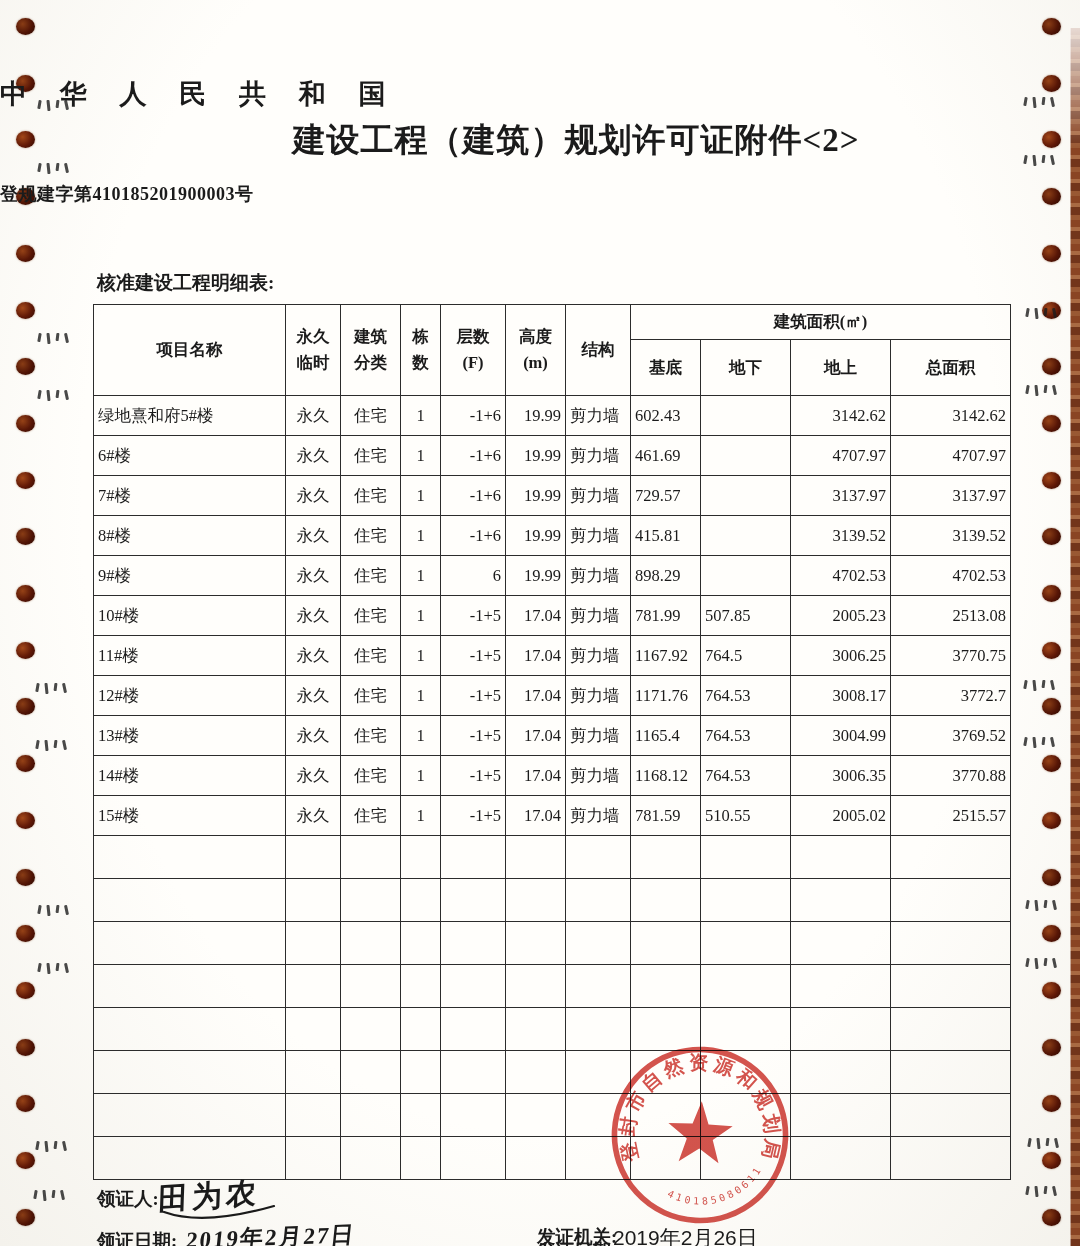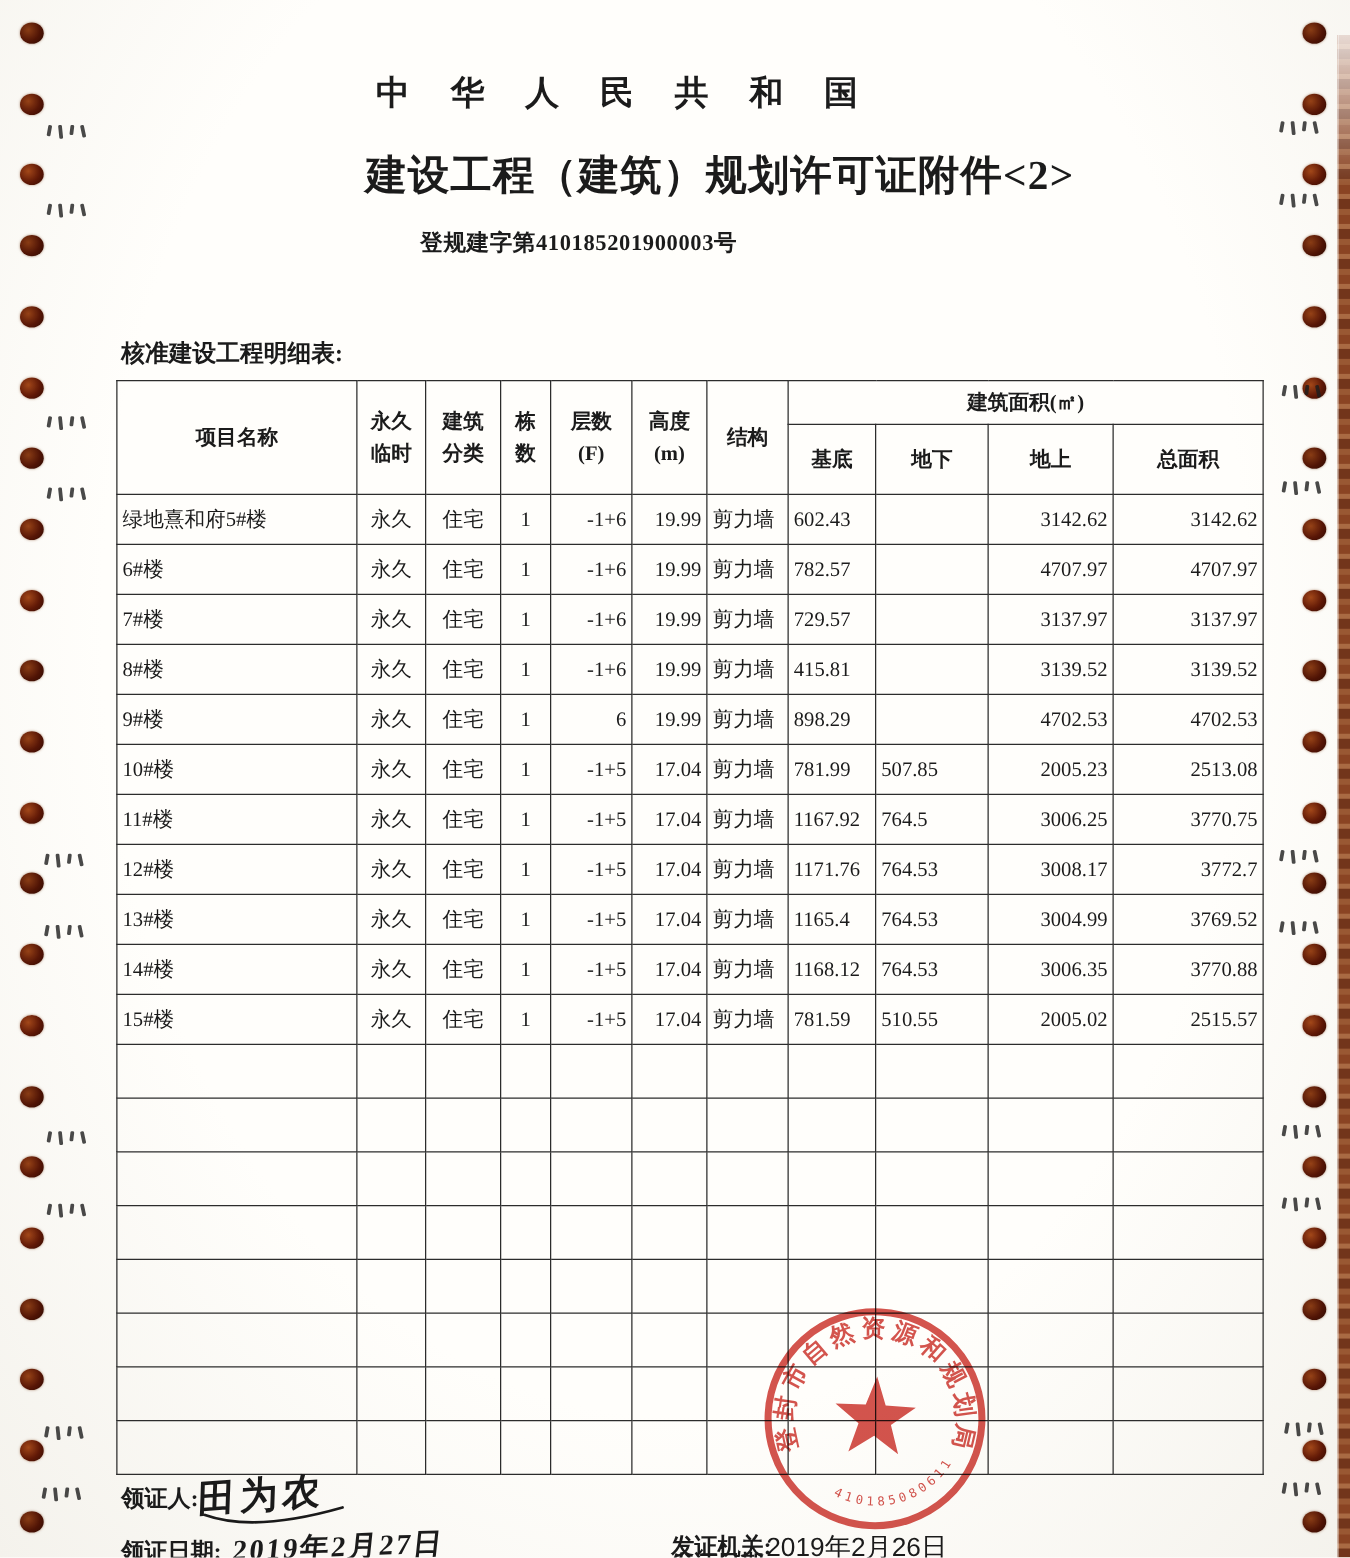--- a/index.html
+++ b/index.html
@@ -26,25 +26,25 @@
   
   .edge-strip{position:absolute;right:0;top:28px;bottom:0;width:9px;
     background:
       repeating-linear-gradient(180deg,#8a4423 0 7px,#a96a43 7px 11px,#72351b 11px 19px,#995833 19px 24px),
       linear-gradient(180deg,rgba(255,255,255,.8),rgba(255,255,255,0) 120px);
     background-blend-mode:lighten;
     filter:blur(.4px);
     border-left:1px solid rgba(255,255,255,.5);
   }
   
-  .t-country{position:absolute;top:56px;left:0;width:1000px;text-align:center;
+  .t-country{position:absolute;top:76px;left:0;width:1000px;
     font-size:27px;font-weight:bold;letter-spacing:13px;font-family:Liberation Serif, serif;}
   .t-main{position:absolute;top:118px;left:0;width:1056px;text-align:center;
     font-size:33px;font-weight:bold;letter-spacing:1px;padding-left:48px;}
-  .t-serial{position:absolute;top:182px;left:0;width:926px;text-align:center;
+  .t-serial{position:absolute;top:182px;left:0;width:926px;
     font-size:18px;font-weight:bold;letter-spacing:.5px;}
   .info-unit{position:absolute;top:236px;left:97px;font-size:19px;font-weight:bold;}
   .info-unit .val{font-size:17.5px;}
   .info-detail{position:absolute;top:270px;left:97px;font-size:19px;font-weight:bold;}
   
   table.permit{position:absolute;left:93px;top:304px;width:917px;
     border-collapse:collapse;table-layout:fixed;}
   table.permit th,table.permit td{
     border:1.8px solid #2c2c2c;padding:0 4px;overflow:hidden;white-space:nowrap;
     font-size:16.5px;font-weight:normal;}
@@ -320,21 +320,21 @@
           <td class="c-total">3142.62</td>
         </tr>
         <tr class="data-row">
           <td class="c-name">6#楼</td>
           <td class="c-perm">永久</td>
           <td class="c-cls">住宅</td>
           <td class="c-count">1</td>
           <td class="c-floors">-1+6</td>
           <td class="c-height">19.99</td>
           <td class="c-structure">剪力墙</td>
-          <td class="c-base">782.57</td>
+          <td class="c-base">461.69</td>
           <td class="c-under"></td>
           <td class="c-above">4707.97</td>
           <td class="c-total">4707.97</td>
         </tr>
         <tr class="data-row">
           <td class="c-name">7#楼</td>
           <td class="c-perm">永久</td>
           <td class="c-cls">住宅</td>
           <td class="c-count">1</td>
           <td class="c-floors">-1+6</td>

